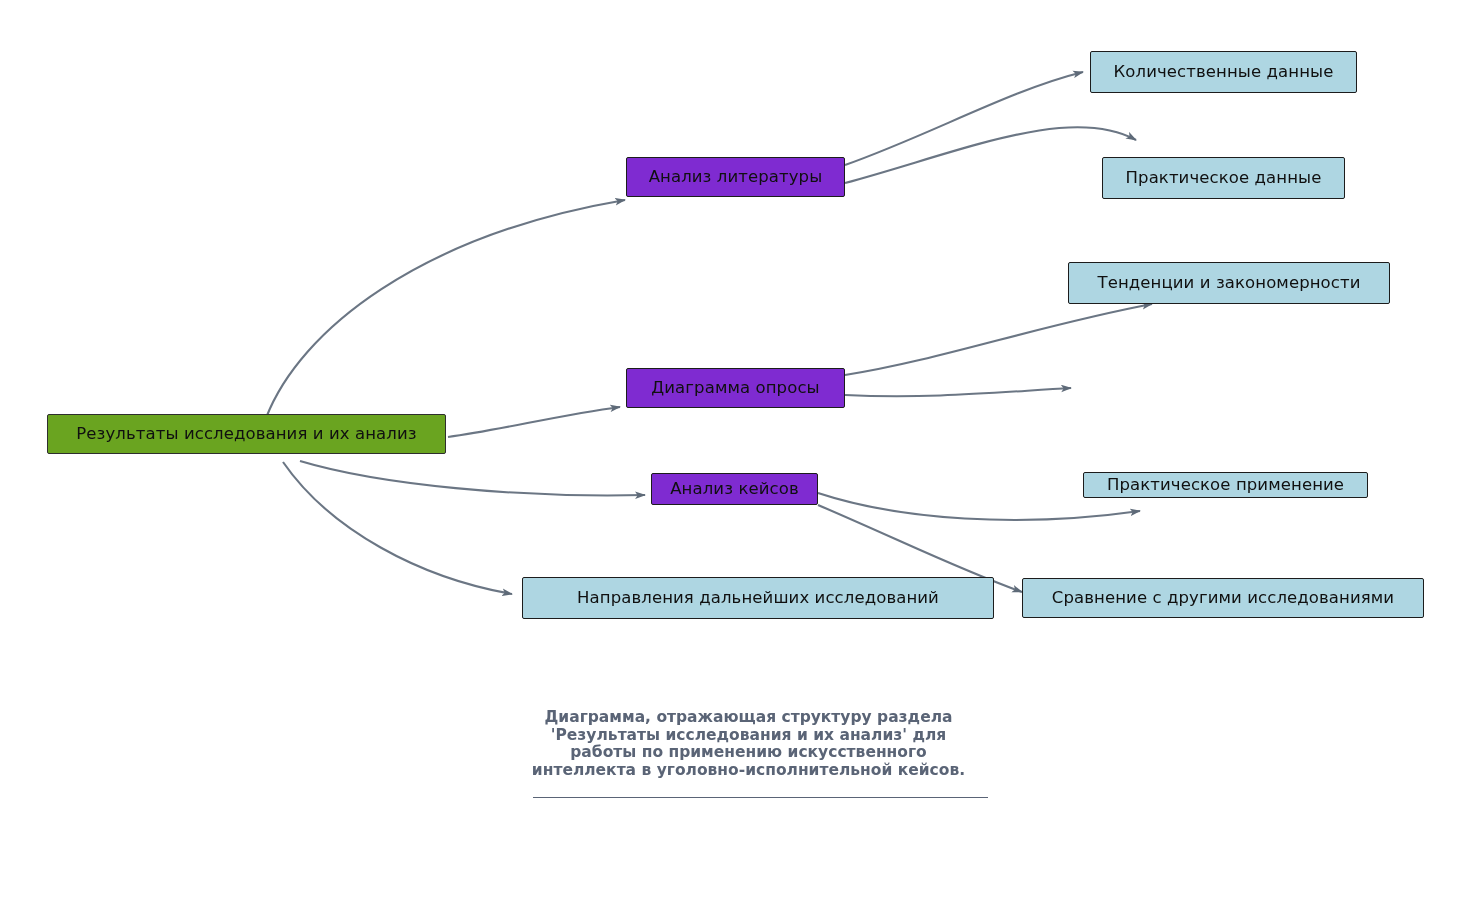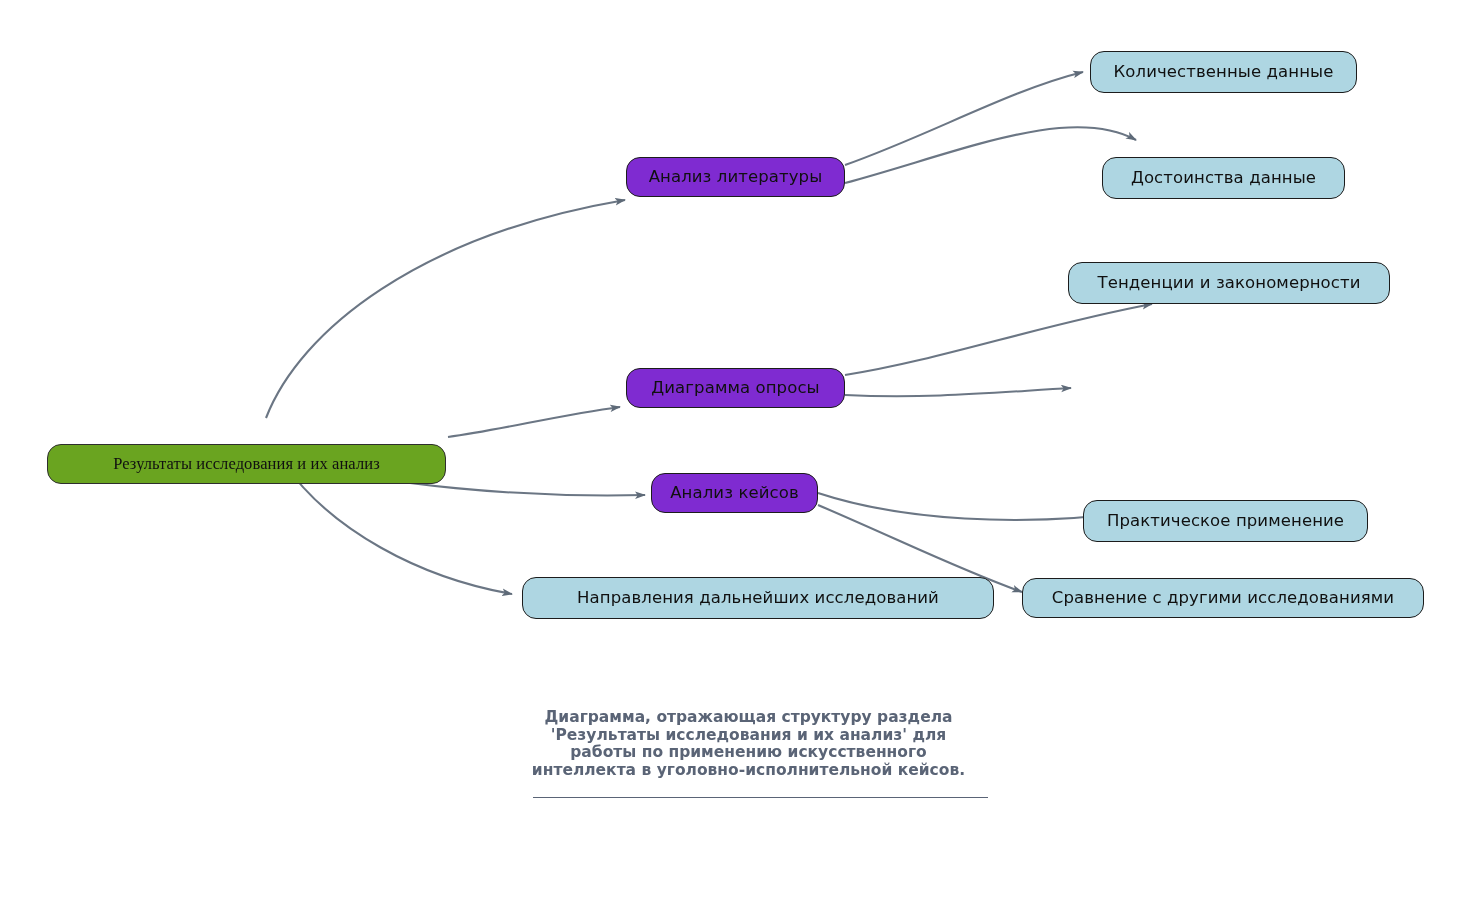--- a/index.html
+++ b/index.html
@@ -26,21 +26,21 @@
     width: 1473px;
     height: 913px;
     pointer-events: none;
   }
   .node {
     position: absolute;
     box-sizing: border-box;
     display: flex;
     align-items: center;
     justify-content: center;
-    border-radius: 14px;
+    border-radius: 2px;
     border: 1.3px solid #1c1c1c;
     color: #101010;
     font-size: 16.5px;
     line-height: 1;
     white-space: nowrap;
     letter-spacing: 0.1px;
     font-family: "DejaVu Sans", sans-serif;
   }
   .node-root {
     background: #6aa420;
@@ -102,50 +102,50 @@
       <path d="M283,462 C330,530 420,578 512,594"></path>
       <path d="M845,165 C930,135 1010,90 1083,72"></path>
       <path d="M845,183 C960,152 1070,104 1136,140"></path>
       <path d="M845,375 C940,360 1040,325 1152,304"></path>
       <path d="M845,395 C930,399 1000,392 1071,388"></path>
       <path d="M818,493 C900,520 1020,528 1140,511"></path>
       <path d="M818,505 C900,540 960,570 1022,592"></path>
     </g>
   </svg>
 
-  <div class="node node-root" style="left:47px; top:444px; width:399px; height:40px;font-family:Liberation Serif, serif;">
+  <div class="node node-root" style="left:47px; top:414px; width:399px; height:40px;">
     <span>Результаты исследования и их анализ</span>
   </div>
 
   <div class="node node-branch" style="left:626px; top:157px; width:219px; height:40px;">
     <span>Анализ литературы</span>
   </div>
 
   <div class="node node-branch" style="left:626px; top:368px; width:219px; height:40px;">
     <span>Диаграмма опросы</span>
   </div>
 
-  <div class="node node-branch" style="left:651px; top:473px; width:167px; height:40px;">
+  <div class="node node-branch" style="left:651px; top:473px; width:167px; height:32px;">
     <span>Анализ кейсов</span>
   </div>
 
   <div class="node node-leaf" style="left:1090px; top:51px; width:267px; height:42px;">
     <span>Количественные данные</span>
   </div>
 
   <div class="node node-leaf" style="left:1102px; top:157px; width:243px; height:42px;">
-    <span>Достоинства данные</span>
+    <span>Практическое данные</span>
   </div>
 
   <div class="node node-leaf" style="left:1068px; top:262px; width:322px; height:42px;">
     <span>Тенденции и закономерности</span>
   </div>
 
 
-  <div class="node node-leaf" style="left:1083px; top:500px; width:285px; height:42px;">
+  <div class="node node-leaf" style="left:1083px; top:472px; width:285px; height:26px;">
     <span>Практическое применение</span>
   </div>
 
   <div class="node node-leaf" style="left:522px; top:577px; width:472px; height:42px;">
     <span>Направления дальнейших исследований</span>
   </div>
 
   <div class="node node-leaf" style="left:1022px; top:578px; width:402px; height:40px;">
     <span>Сравнение с другими исследованиями</span>
   </div>

